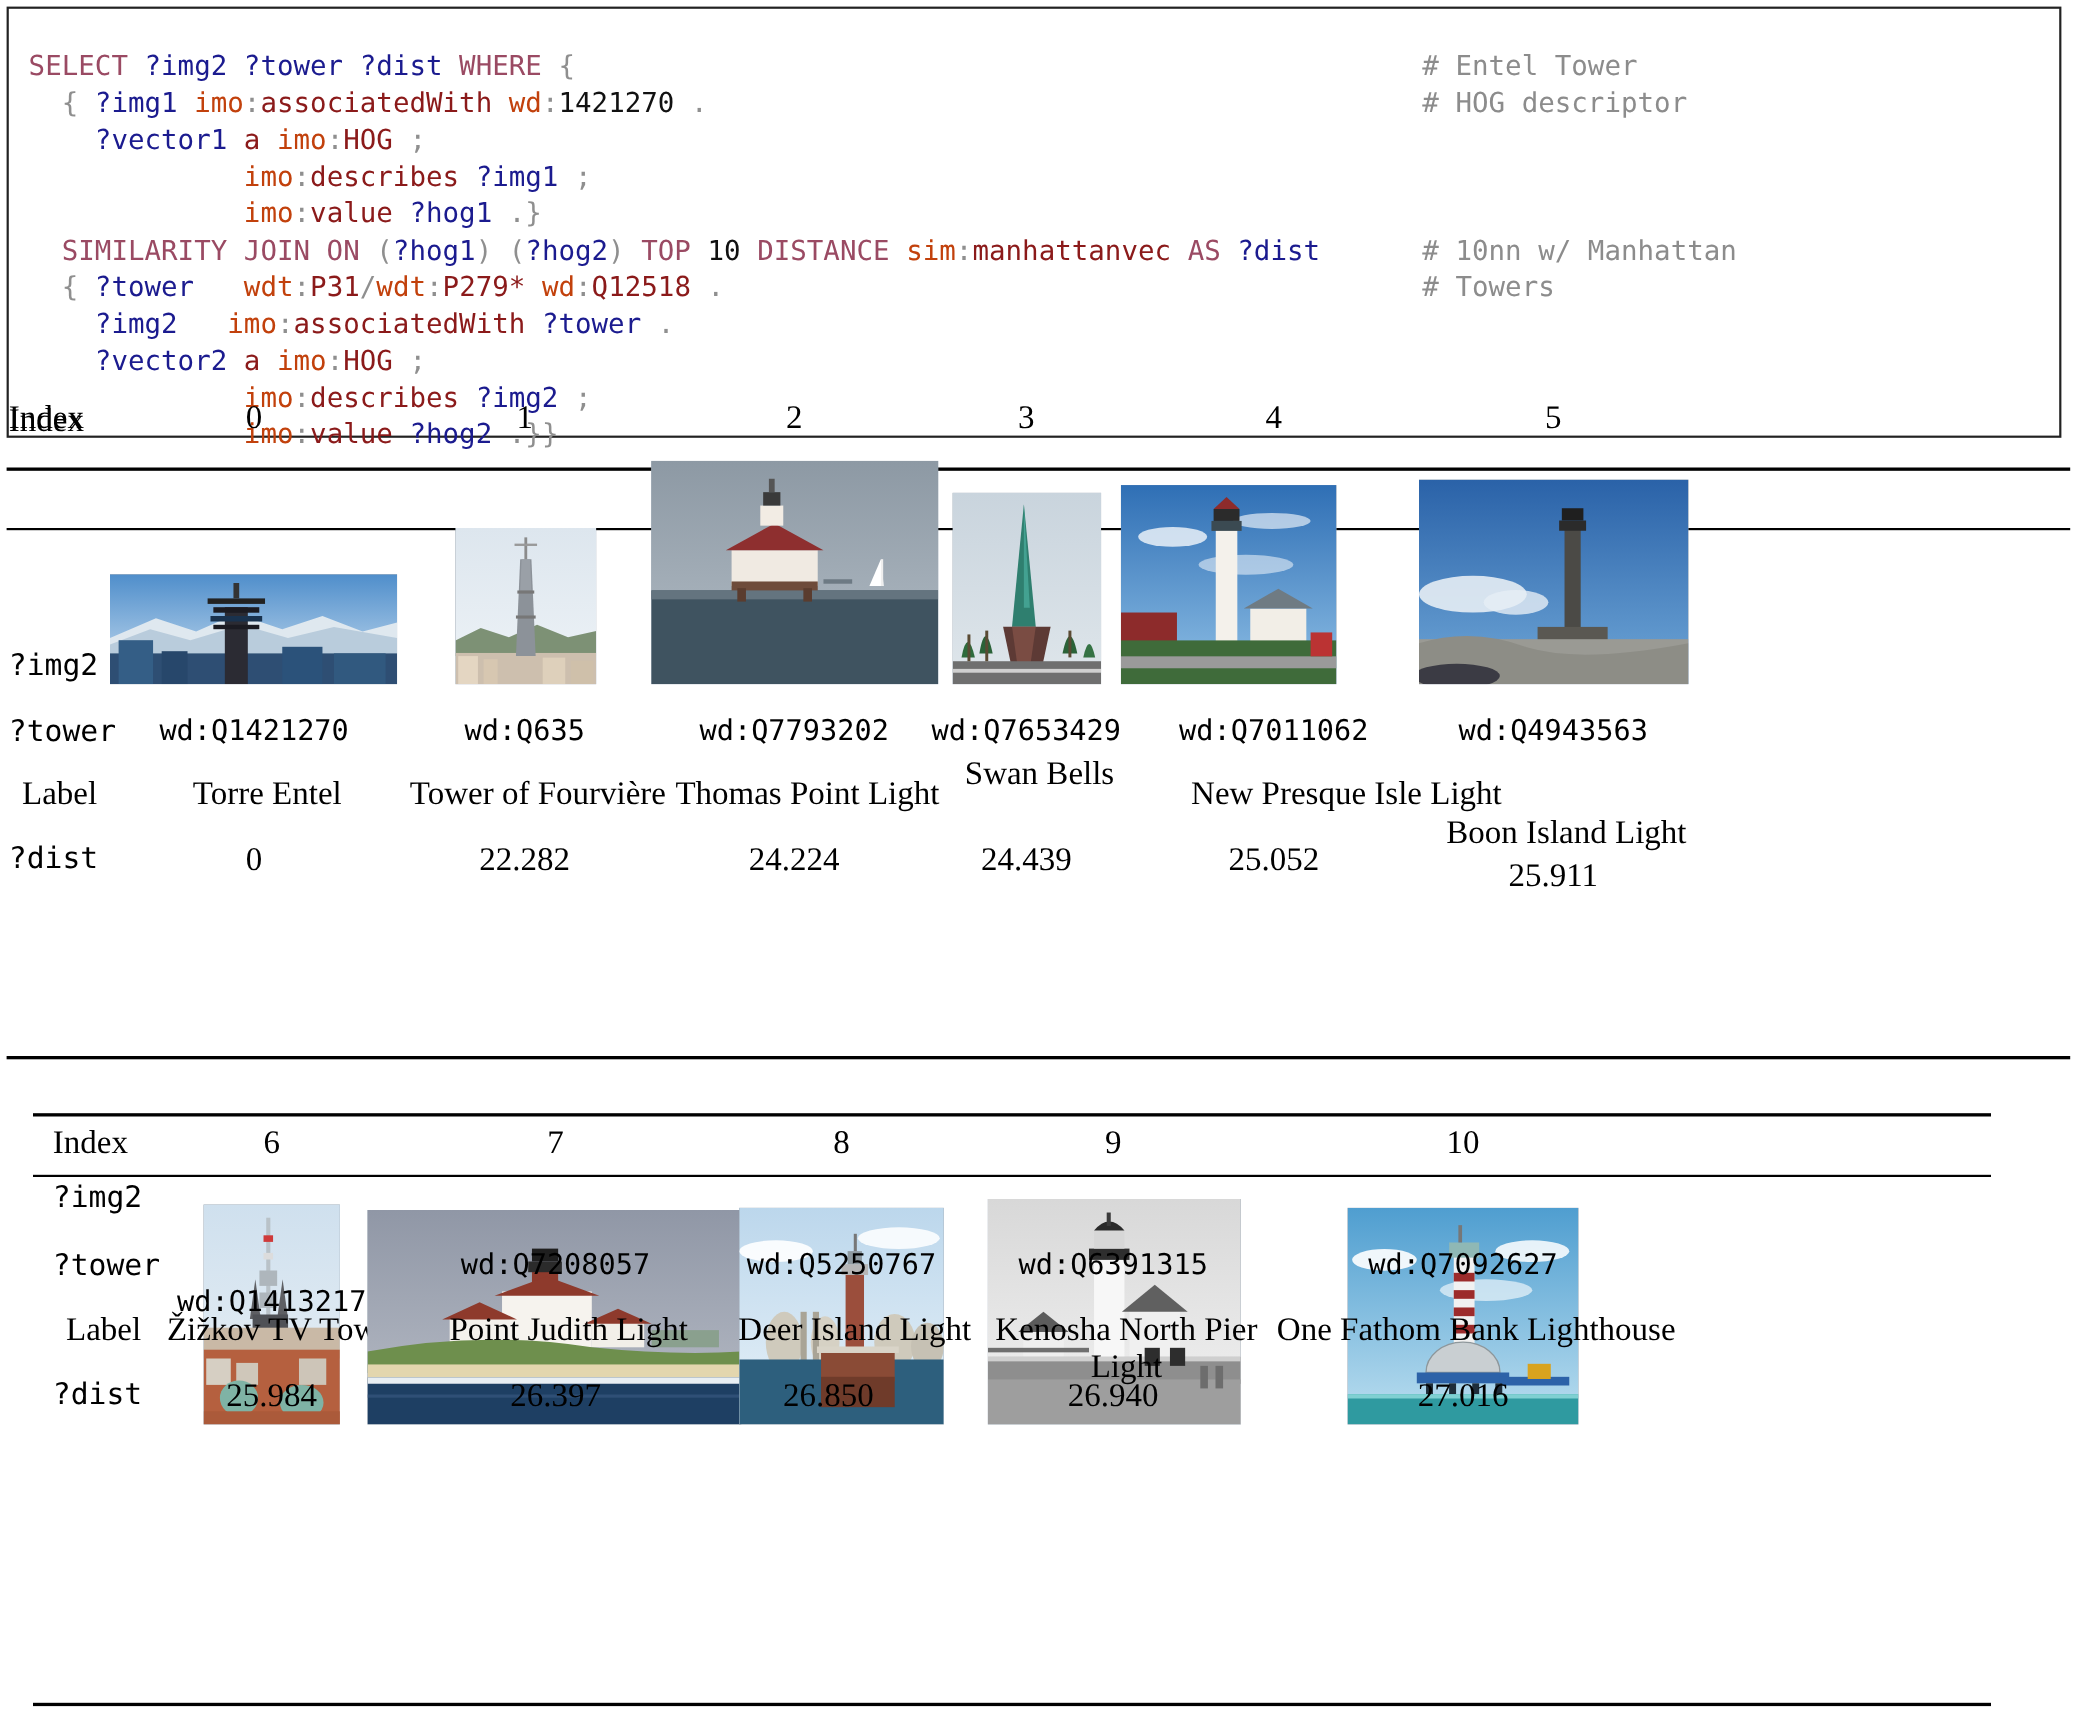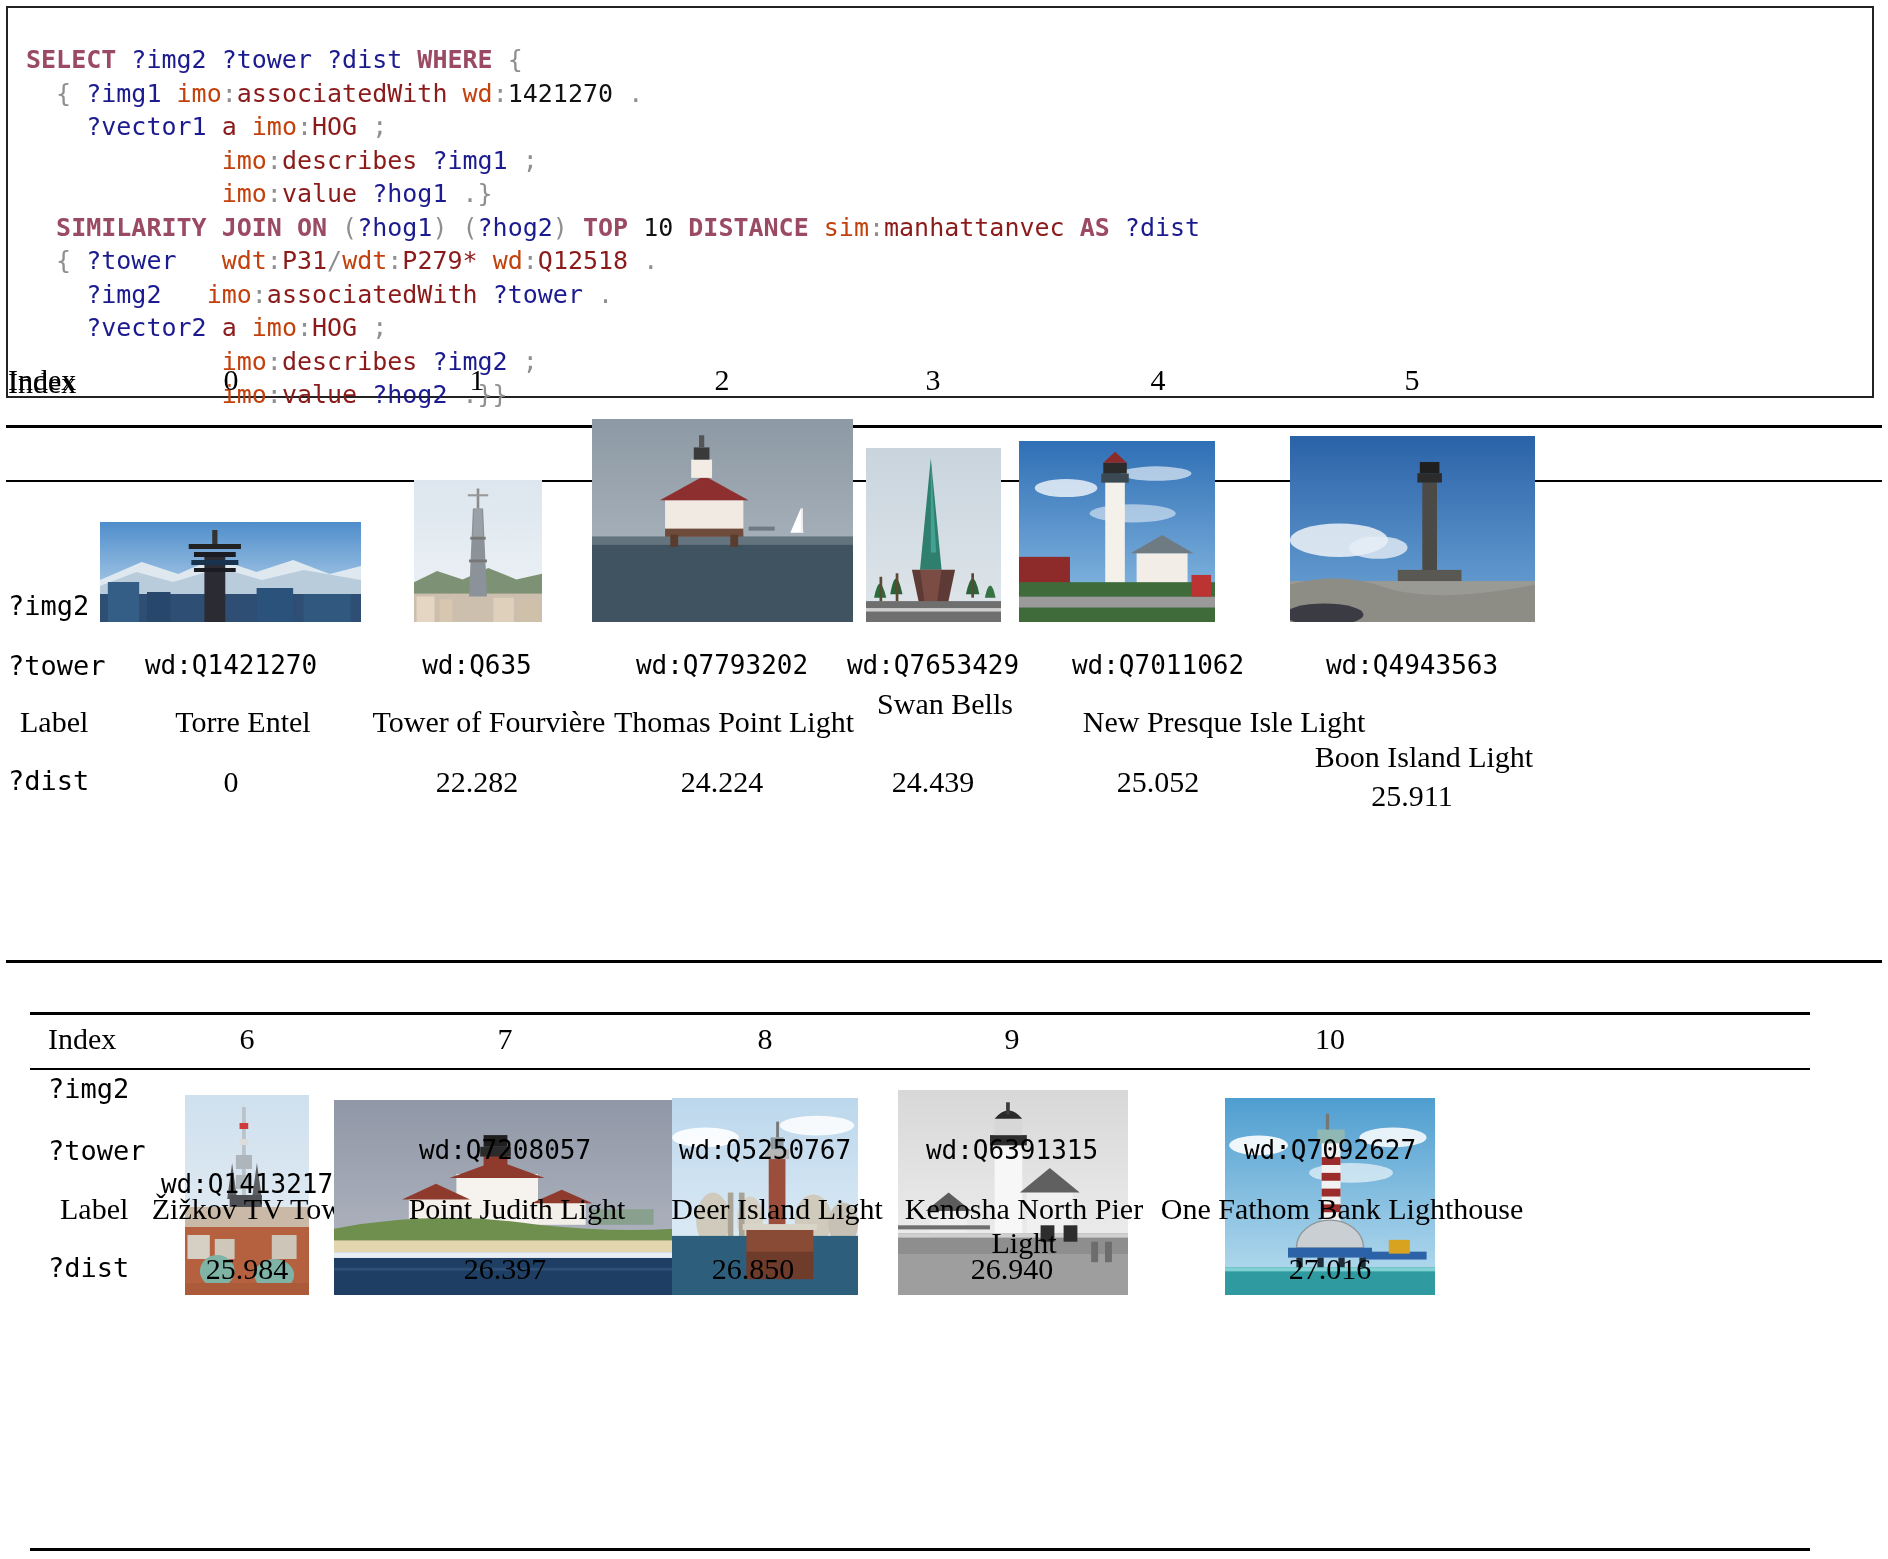--- a/index.html
+++ b/index.html
@@ -14,21 +14,21 @@
   .code{
     position:absolute; left:18px; top:10px;
     font-family:"DejaVu Sans Mono","Liberation Mono",monospace;
     font-size:25px; line-height:33.5px; white-space:pre;
   }
   .comments{
     position:absolute; left:1285px; top:10px;
     font-family:"DejaVu Sans Mono","Liberation Mono",monospace;
     font-size:25px; line-height:33.5px; white-space:pre; color:#8c8c8c;
   }
-  .kw{color:#9a4a63;font-weight:bold;}
+  .kw{color:#9a4a63;font-weight:normal;}
   .var{color:#1b1b8f;}
   .pfx{color:#c2410c;}
   .lit{color:#8b1a1a;}
   .num{color:#111;}
   .pun{color:#8f8f8f;}
 
   
   .tbl{position:absolute;}
   .rule{position:absolute;background:#000;}
   .rule.thick{height:3px;}
@@ -60,20 +60,31 @@
 <span><span class="pun">  { </span><span class="var">?img1 </span><span class="pfx">imo</span><span class="pun">:</span><span class="lit">associatedWith </span><span class="pfx">wd</span><span class="pun">:</span><span class="num">1421270 </span><span class="pun">.</span></span>
 <span><span class="var">    ?vector1 </span><span class="lit">a </span><span class="pfx">imo</span><span class="pun">:</span><span class="lit">HOG </span><span class="pun">;</span></span>
 <span><span class="pun">             </span><span class="pfx">imo</span><span class="pun">:</span><span class="lit">describes </span><span class="var">?img1 </span><span class="pun">;</span></span>
 <span><span class="pun">             </span><span class="pfx">imo</span><span class="pun">:</span><span class="lit">value </span><span class="var">?hog1 </span><span class="pun">.}</span></span>
 <span><span class="kw">  SIMILARITY JOIN ON </span><span class="pun">(</span><span class="var">?hog1</span><span class="pun">) (</span><span class="var">?hog2</span><span class="pun">) </span><span class="kw">TOP </span><span class="num">10 </span><span class="kw">DISTANCE </span><span class="pfx">sim</span><span class="pun">:</span><span class="lit">manhattanvec </span><span class="kw">AS </span><span class="var">?dist</span></span>
 <span><span class="pun">  { </span><span class="var">?tower   </span><span class="pfx">wdt</span><span class="pun">:</span><span class="lit">P31</span><span class="pun">/</span><span class="pfx">wdt</span><span class="pun">:</span><span class="lit">P279* </span><span class="pfx">wd</span><span class="pun">:</span><span class="lit">Q12518 </span><span class="pun">.</span></span>
 <span><span class="var">    ?img2   </span><span class="pfx">imo</span><span class="pun">:</span><span class="lit">associatedWith </span><span class="var">?tower </span><span class="pun">.</span></span>
 <span><span class="var">    ?vector2 </span><span class="lit">a </span><span class="pfx">imo</span><span class="pun">:</span><span class="lit">HOG </span><span class="pun">;</span></span>
 <span><span class="pun">             </span><span class="pfx">imo</span><span class="pun">:</span><span class="lit">describes </span><span class="var">?img2 </span><span class="pun">;</span></span>
 <span><span class="pun">             </span><span class="pfx">imo</span><span class="pun">:</span><span class="lit">value </span><span class="var">?hog2 </span><span class="pun">.}}</span></span></pre>
+    <pre class="comments" id="comment-block"># Entel Tower
+# HOG descriptor
+
+
+
+# 10nn w/ Manhattan
+# Towers
+
+
+
+</pre>
   </div>
 
   <div class="tbl">
     <div class="rule thick" style="left:6px;top:425px;width:1876px;"></div>
     <div class="rule thin" style="left:6px;top:480px;width:1876px;"></div>
     <div class="rule thick" style="left:6px;top:960px;width:1876px;"></div>
 
     <div class="rowlabel serif idxlabel" style="left:8px;top:366px;width:150px;top:366px;">Index</div>
   </div>
 

